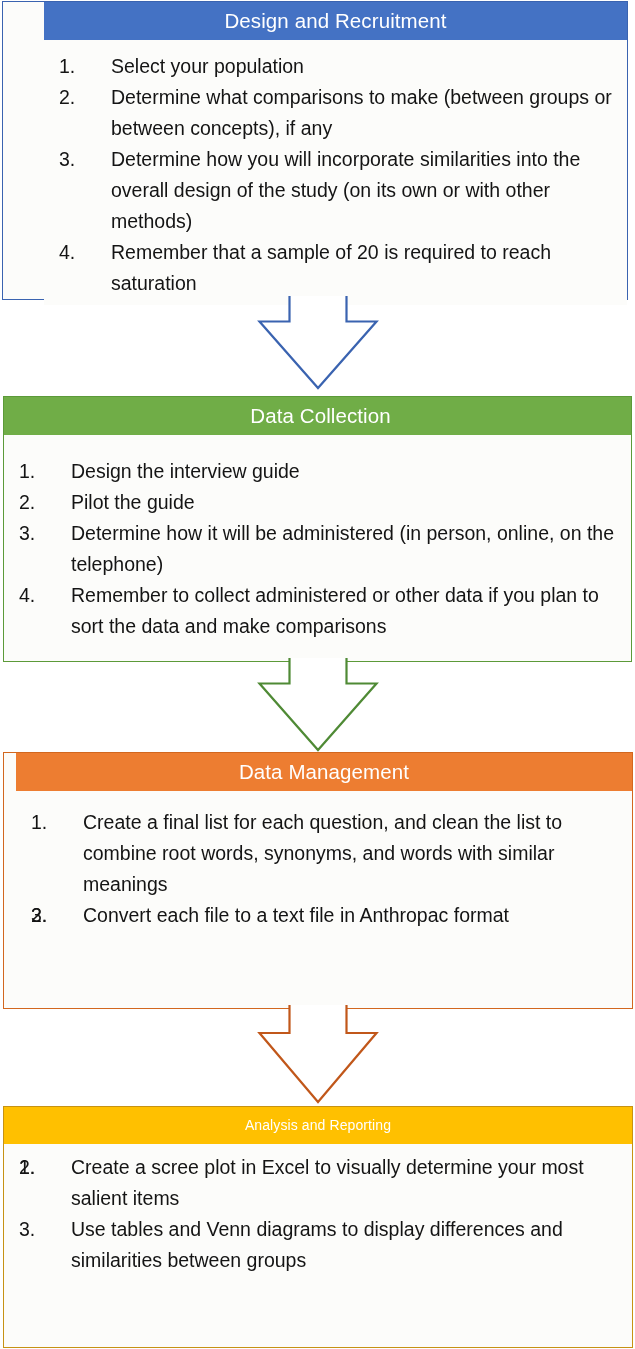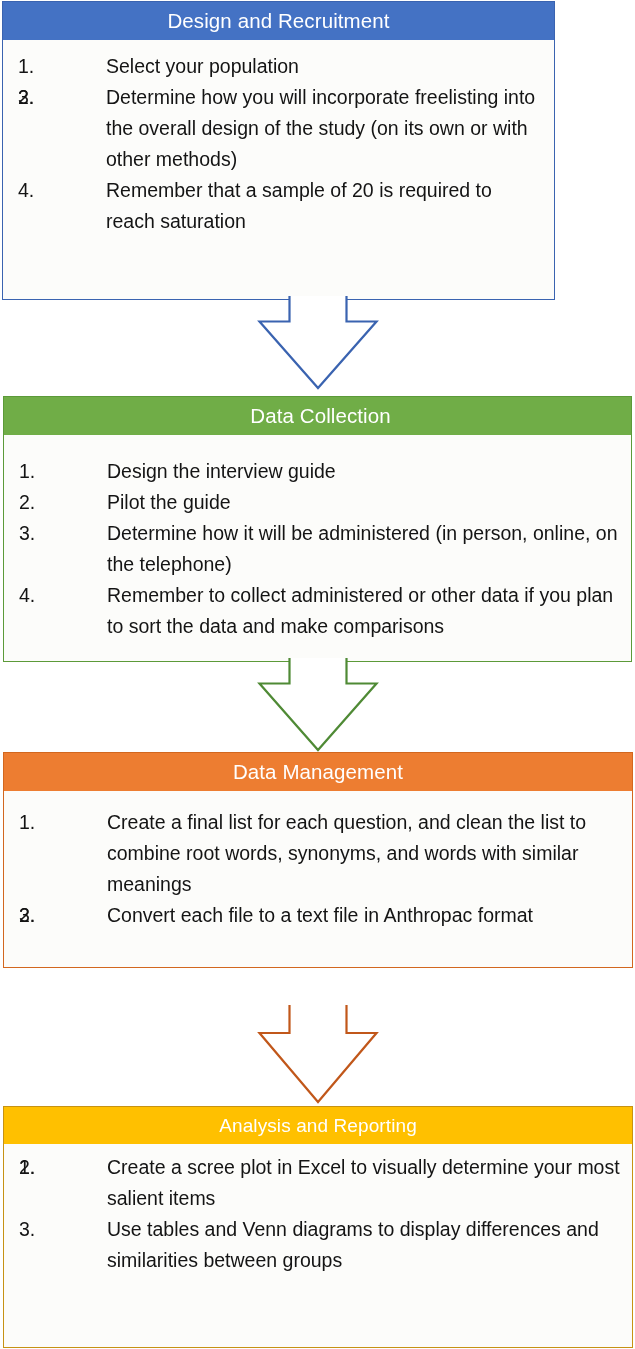--- a/index.html
+++ b/index.html
@@ -60,28 +60,28 @@
   ol.steps > li .num {
     position: absolute;
     left: 15px;
     top: 0;
     width: 40px;
     text-align: left;
     color: #141414;
   }
   ol.steps > li .txt {
     display: block;
-    margin-left: 36px;
   }
 
   
   
   #stage-design {
-    left: 2px;  top: 1px;  width: 553px;  height: 299px;
+    left: 2px;  top: 1px;  width: 626px;  height: 299px;
     border-color: #3A63B0;
+    padding-left: 41px;
   }
   #stage-design .stage-header {
     background: #4472C4;
     height: 38px;
     line-height: 38px;
     font-size: 20.5px;
   }
   #stage-design .stage-body { padding: 11px 8px 6px 0; }
   #stage-design ol.steps { font-size: 19.5px; line-height: 31px; }
 
@@ -95,42 +95,43 @@
     height: 38px;
     line-height: 38px;
     font-size: 20.5px;
     padding-left: 6px;
   }
   #stage-collection .stage-body { padding: 21px 8px 6px 0; }
   #stage-collection ol.steps { font-size: 19.5px; line-height: 31px; }
 
   
   #stage-management {
-    left: 3px;  top: 752px;  width: 630px;  height: 216px;
+    left: 3px;  top: 752px;  width: 630px;  height: 257px;
     border-color: #D2671F;
+    padding-left: 12px;
   }
   #stage-management .stage-header {
     background: #ED7D31;
     height: 38px;
     line-height: 38px;
     font-size: 20.5px;
   }
   #stage-management .stage-body { padding: 16px 8px 6px 0; }
   #stage-management ol.steps { font-size: 19.5px; line-height: 31px; }
 
   
   #stage-analysis {
     left: 3px;  top: 1106px;  width: 630px;  height: 242px;
     border-color: #C69214;
   }
   #stage-analysis .stage-header {
     background: #FFC000;
     height: 37px;
     line-height: 37px;
-    font-size: 19px;
+    font-size: 14px;
   }
   #stage-analysis .stage-body { padding: 8px 8px 6px 0; }
   #stage-analysis ol.steps { font-size: 19.5px; line-height: 31px; }
 
   
   .connector {
     position: absolute;
     left: 252px;
     width: 132px;
   }
@@ -147,24 +148,25 @@
   <div class="stage" id="stage-design">
     <div class="stage-header">Design and Recruitment</div>
     <div class="stage-body">
       <ol class="steps">
         <li>
           <span class="num">1.</span>
           <span class="txt">Select your population</span>
         </li>
         <li>
           <span class="num">2.</span>
-        </li>
-        <li>
-          <span class="num">3.</span>
-          <span class="txt">Determine how you will incorporate freelisting into the overall design of the study (on its own or with other methods)</span>
+          <span class="txt">Determine what comparisons to make (between groups or between concepts), if any</span>
+        </li>
+        <li>
+          <span class="num">3.</span>
+          <span class="txt">Determine how you will incorporate similarities into the overall design of the study (on its own or with other methods)</span>
         </li>
         <li>
           <span class="num">4.</span>
           <span class="txt">Remember that a sample of 20 is required to reach saturation</span>
         </li>
       </ol>
     </div>
   </div>
 
   <div class="connector" id="connector-1">

